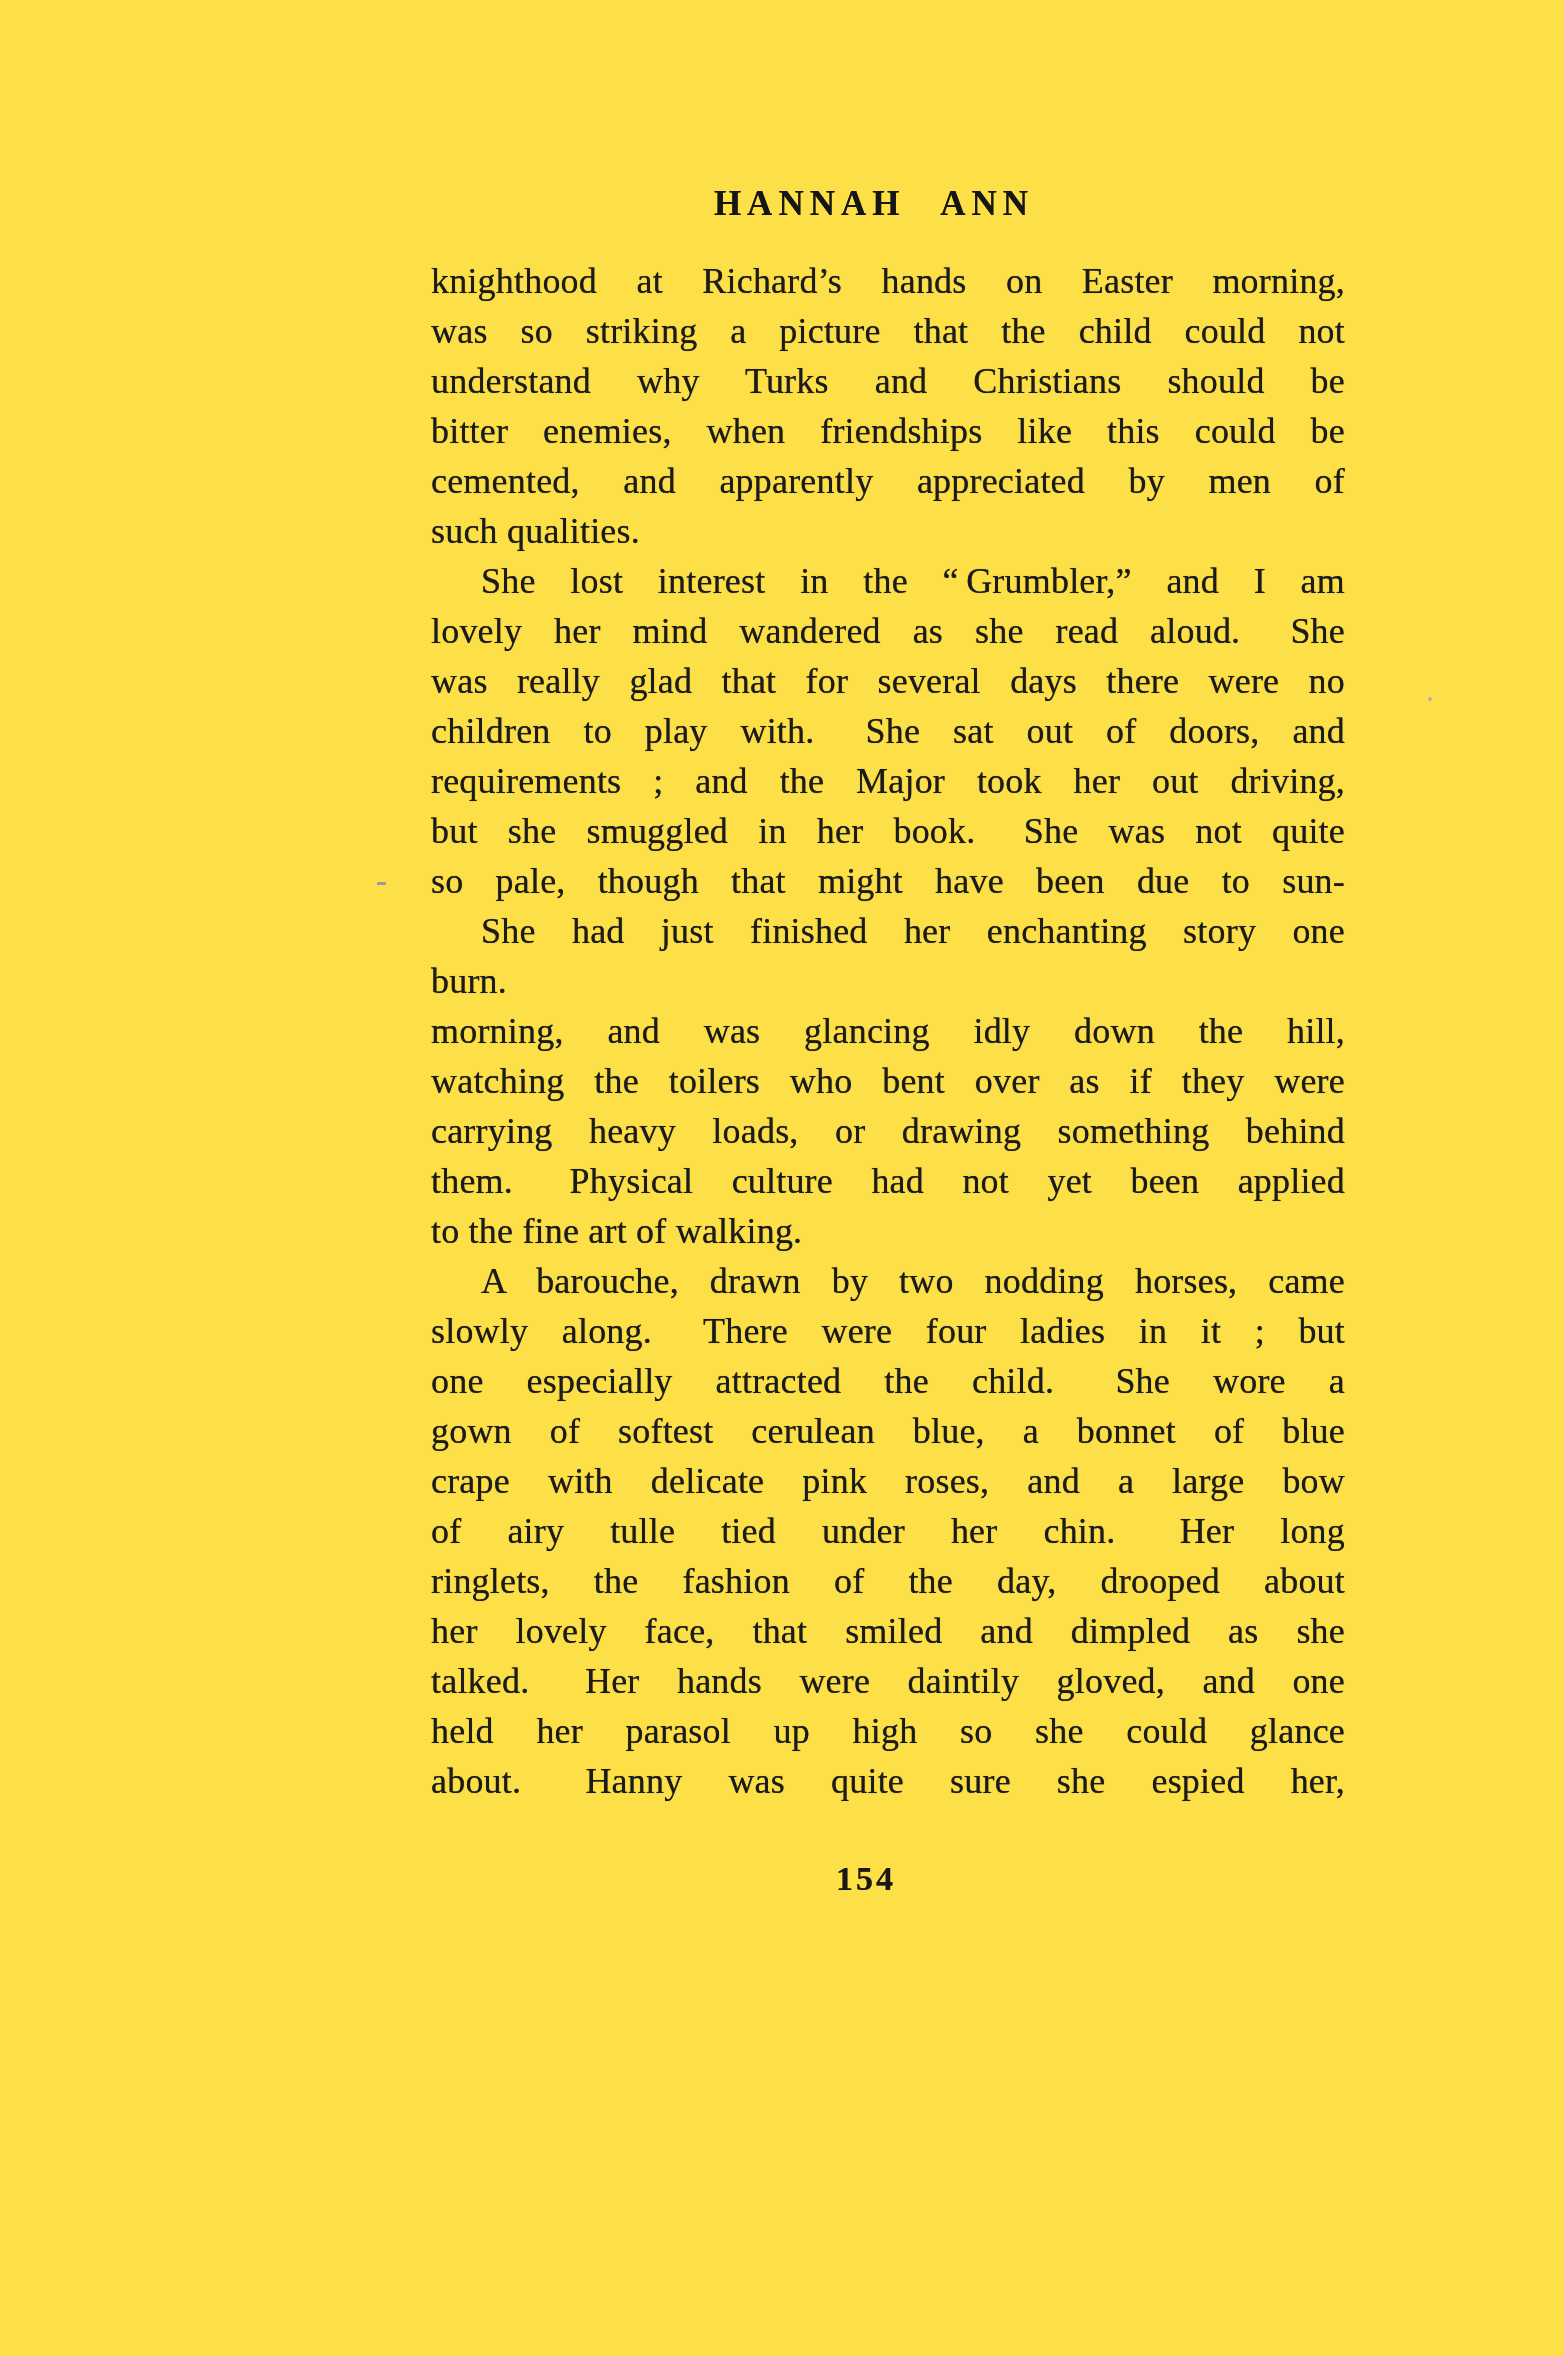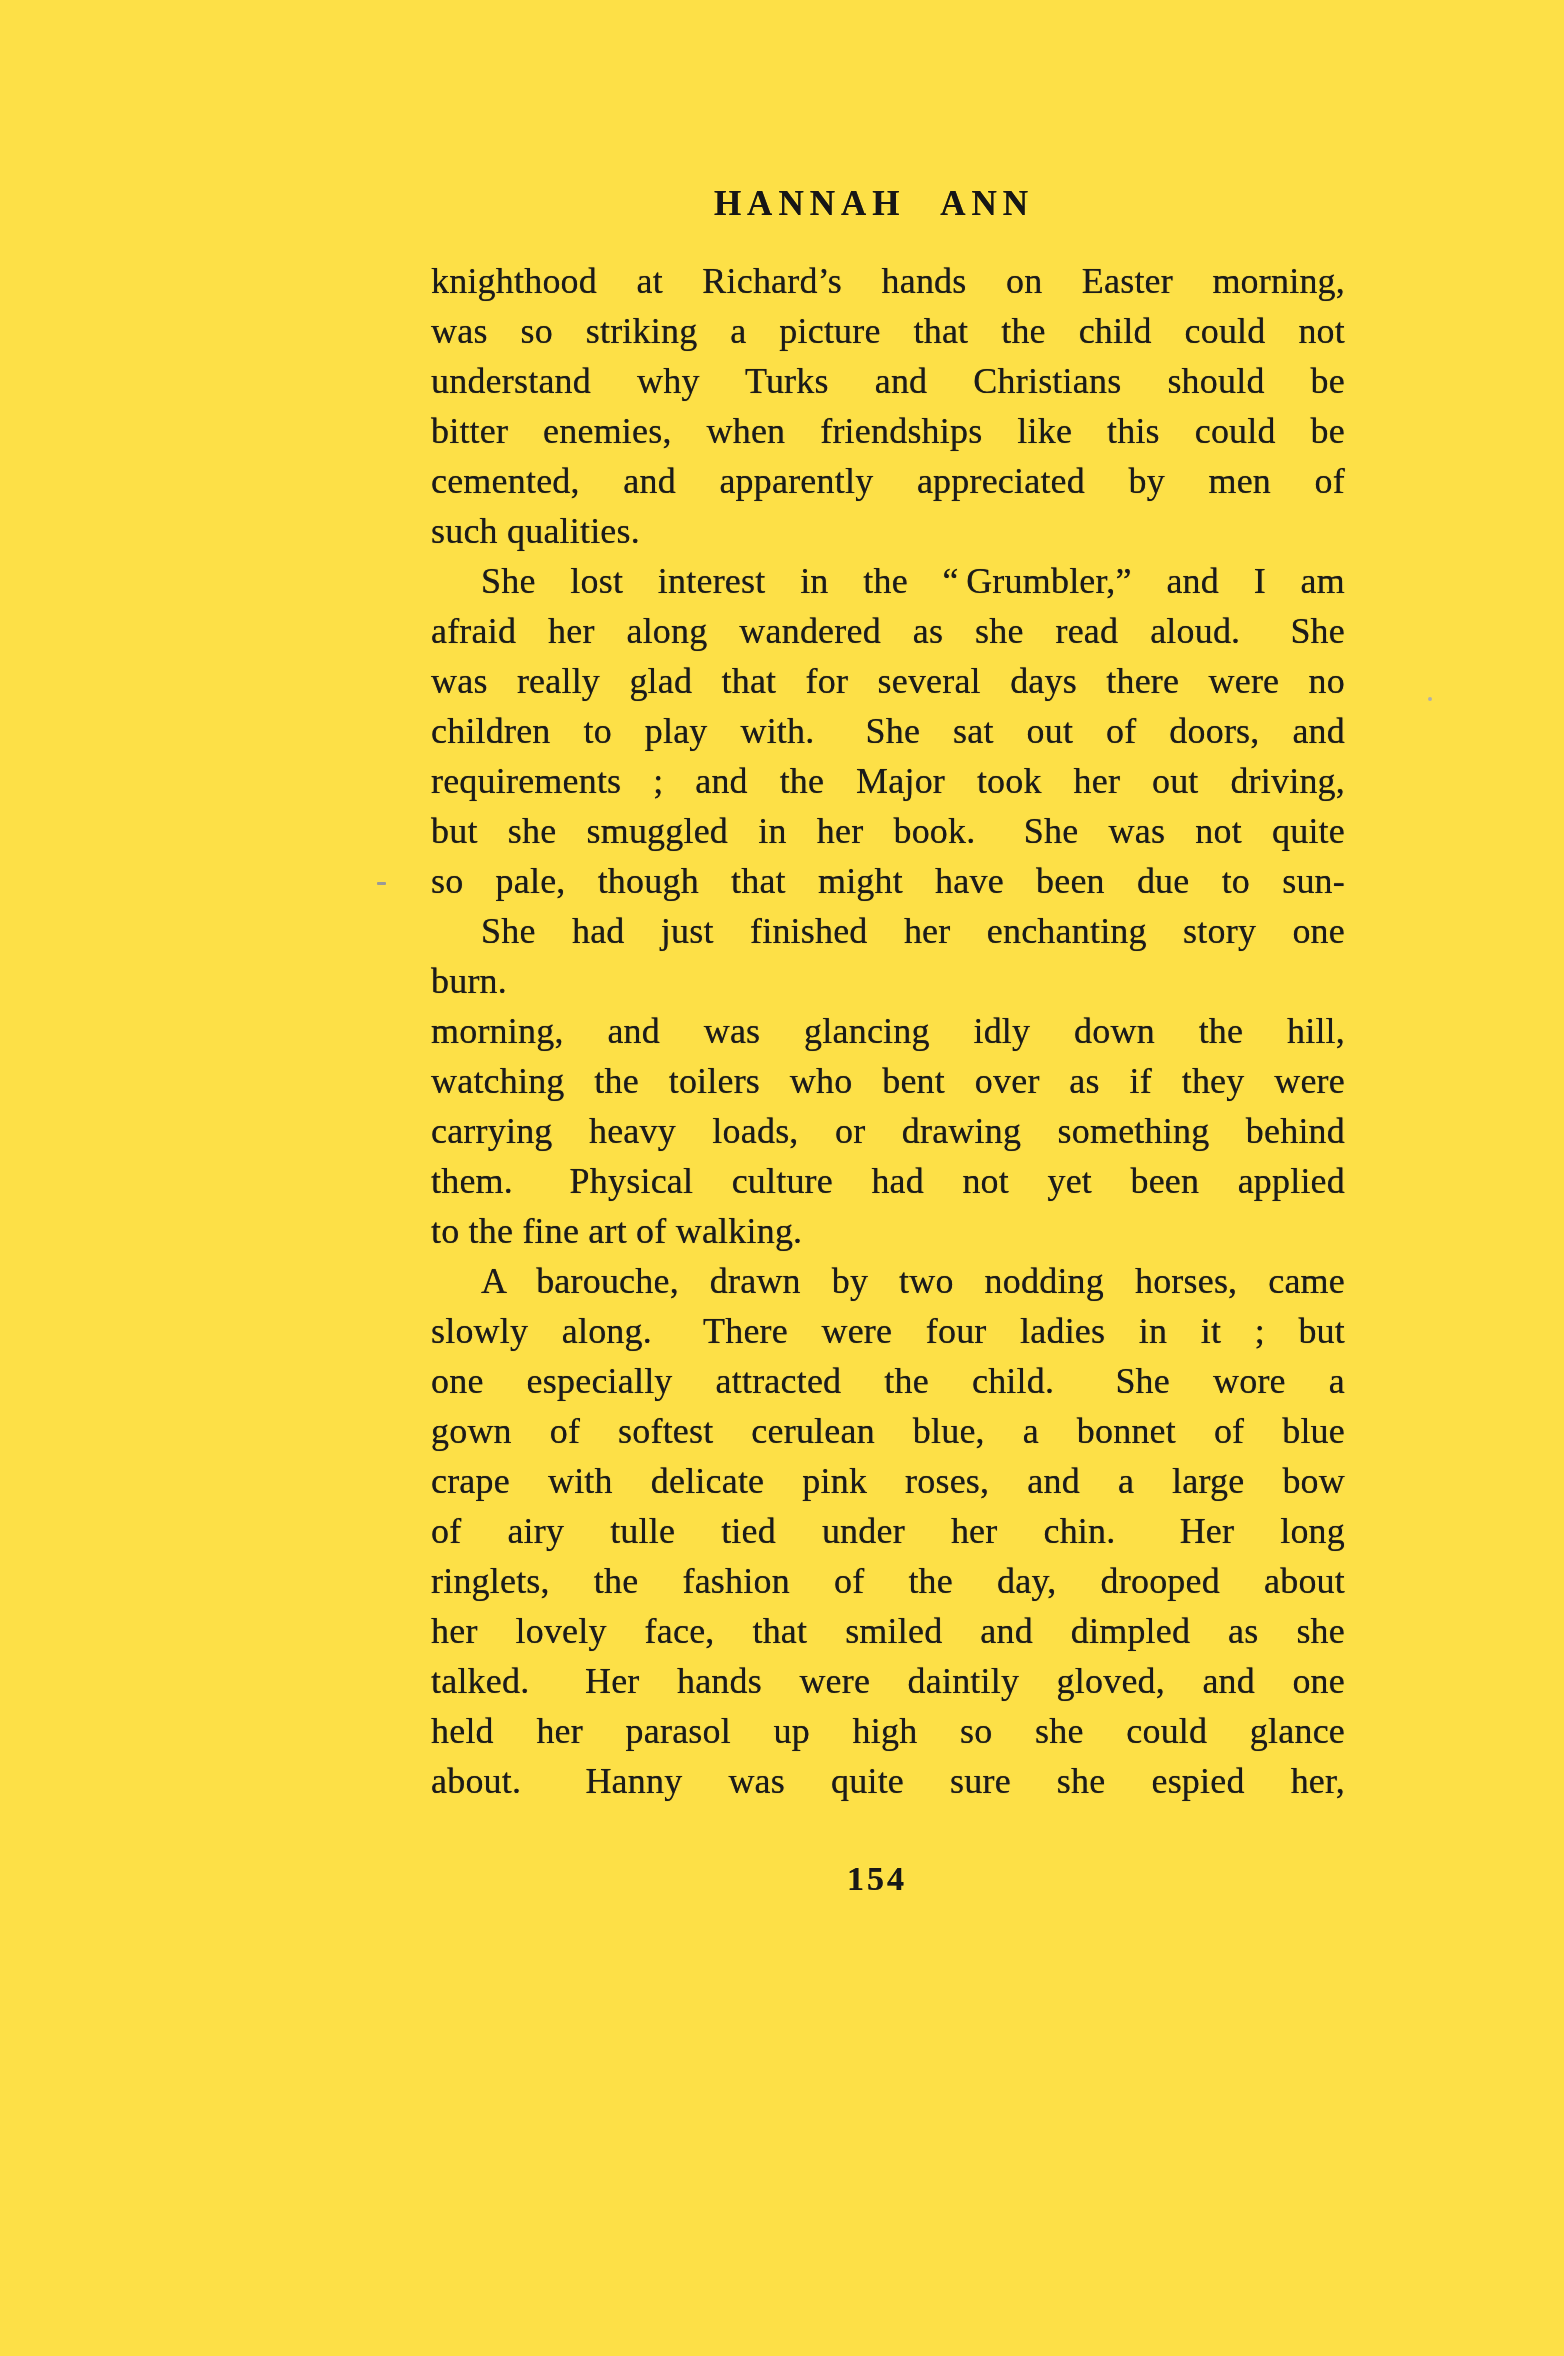--- a/index.html
+++ b/index.html
@@ -48,21 +48,21 @@
   }
   .line.indent {
     text-indent: 50px;
   }
   .line.nofill {
     text-align-last: left;
   }
   .page-number {
     position: absolute;
     top: 1860px;
-    left: 414px;
+    left: 403px;
     width: 926px;
     text-align: center;
     font-size: 34px;
     letter-spacing: 3px;
     font-weight: bold;
     color: #181818;
     text-shadow: 0 0 0.6px rgba(0,0,0,0.65);
   }
   .speck-dash {
     position: absolute;
@@ -90,21 +90,21 @@
   <div class="running-head">HANNAH ANN</div>
 
   <div class="text-block">
       <div class="line">knighthood at Richard’s hands on Easter morning,</div>
       <div class="line">was so striking a picture that the child could not</div>
       <div class="line">understand why Turks and Christians should be</div>
       <div class="line">bitter enemies, when friendships like this could be</div>
       <div class="line">cemented, and apparently appreciated by men of</div>
       <div class="line nofill">such qualities.</div>
       <div class="line indent">She lost interest in the “ Grumbler,” and I am</div>
-      <div class="line">afraid her along wandered as she read aloud.  She</div>
+      <div class="line">lovely her mind wandered as she read aloud.  She</div>
       <div class="line">was really glad that for several days there were no</div>
       <div class="line">children to play with.  She sat out of doors, and</div>
       <div class="line">requirements ; and the Major took her out driving,</div>
       <div class="line">but she smuggled in her book.  She was not quite</div>
       <div class="line">so pale, though that might have been due to sun-</div>
       <div class="line indent">She had just finished her enchanting story one</div>
       <div class="line nofill">burn.</div>
       <div class="line">morning, and was glancing idly down the hill,</div>
       <div class="line">watching the toilers who bent over as if they were</div>
       <div class="line">carrying heavy loads, or drawing something behind</div>

